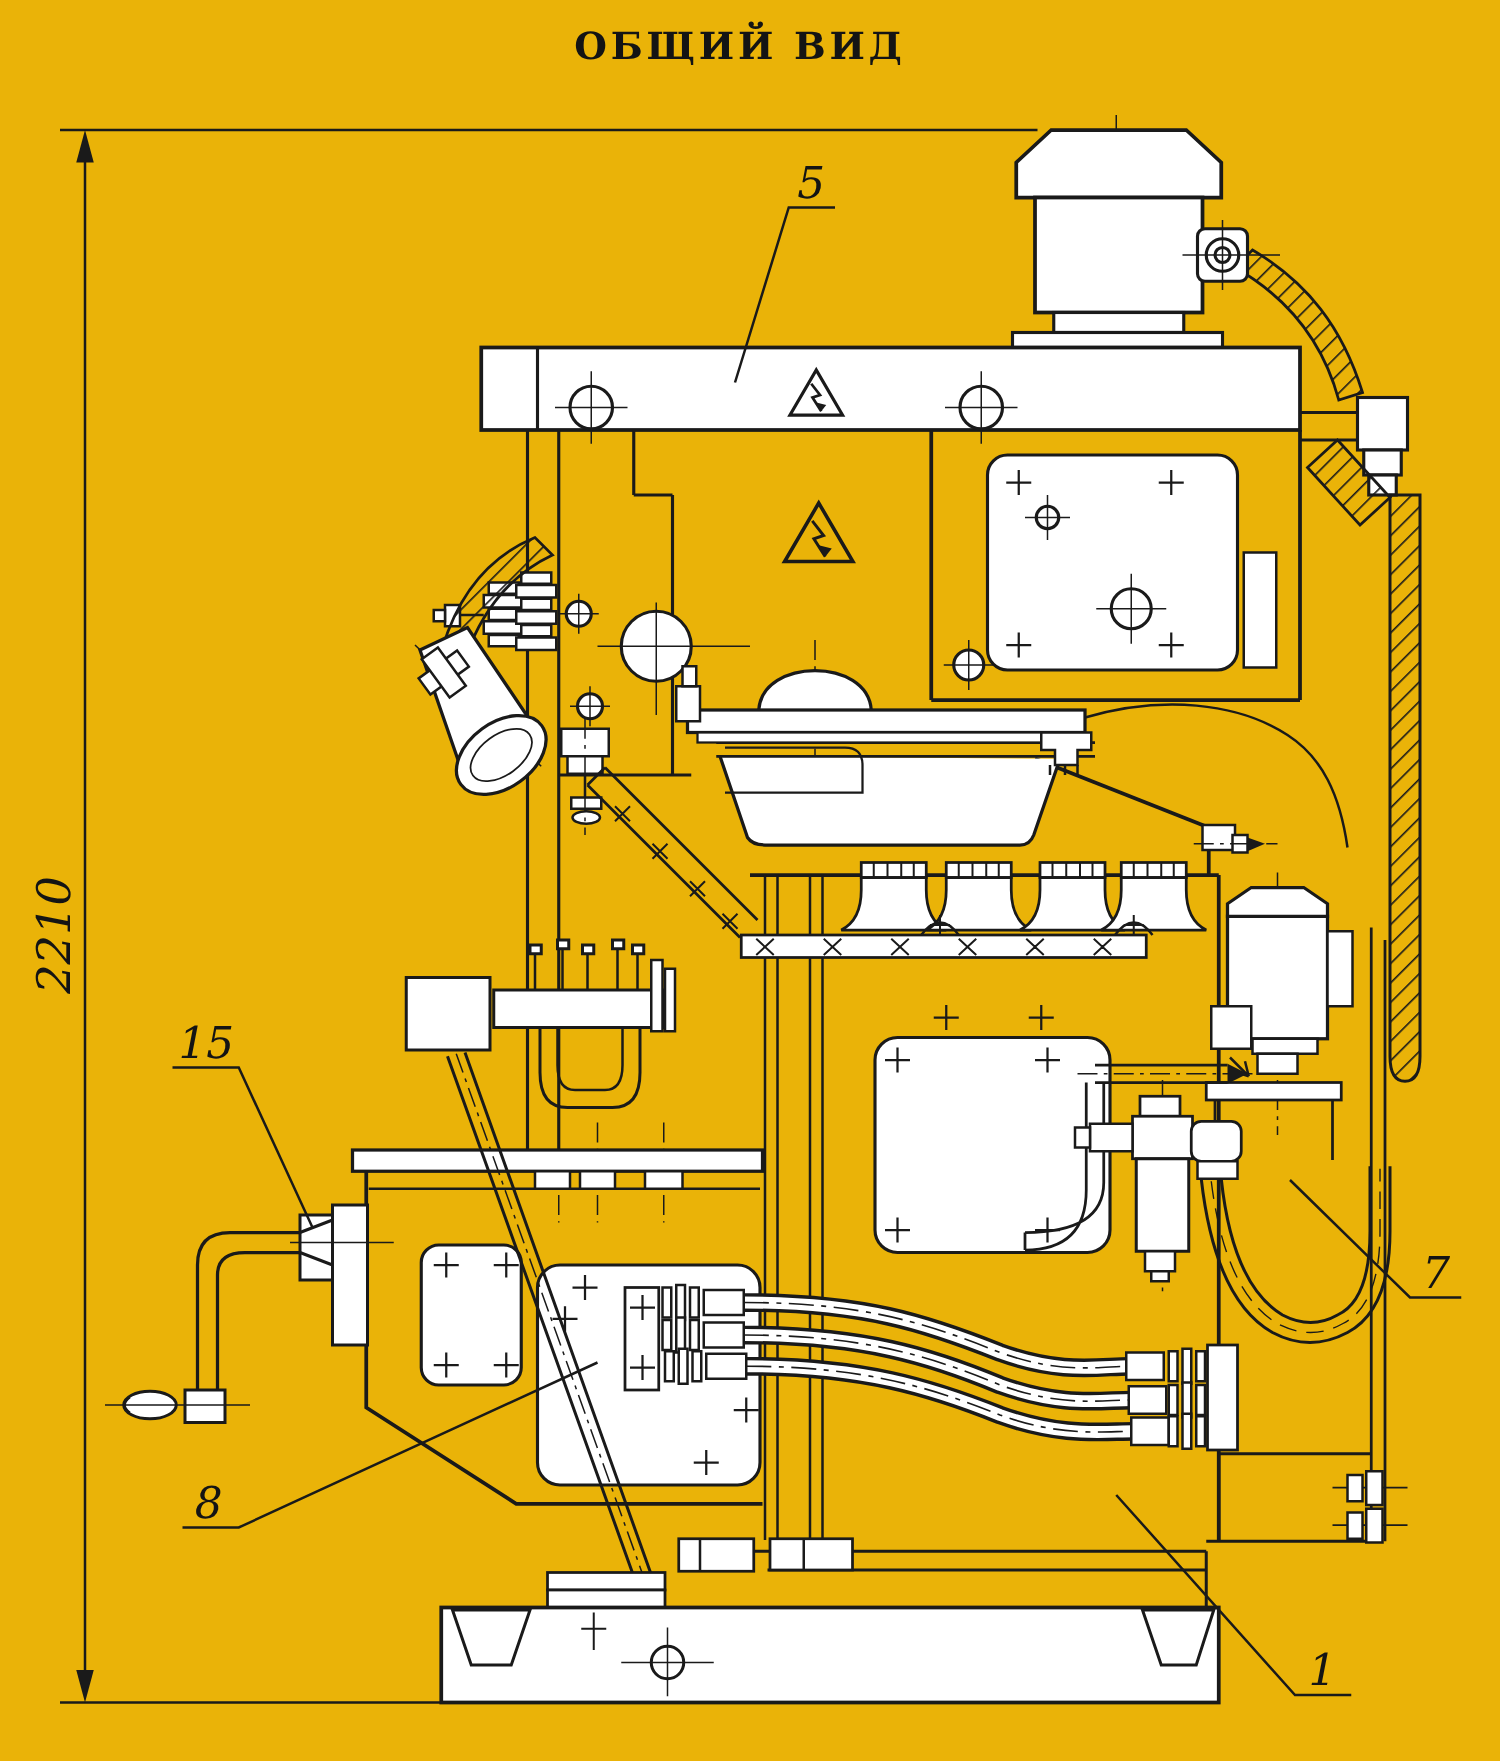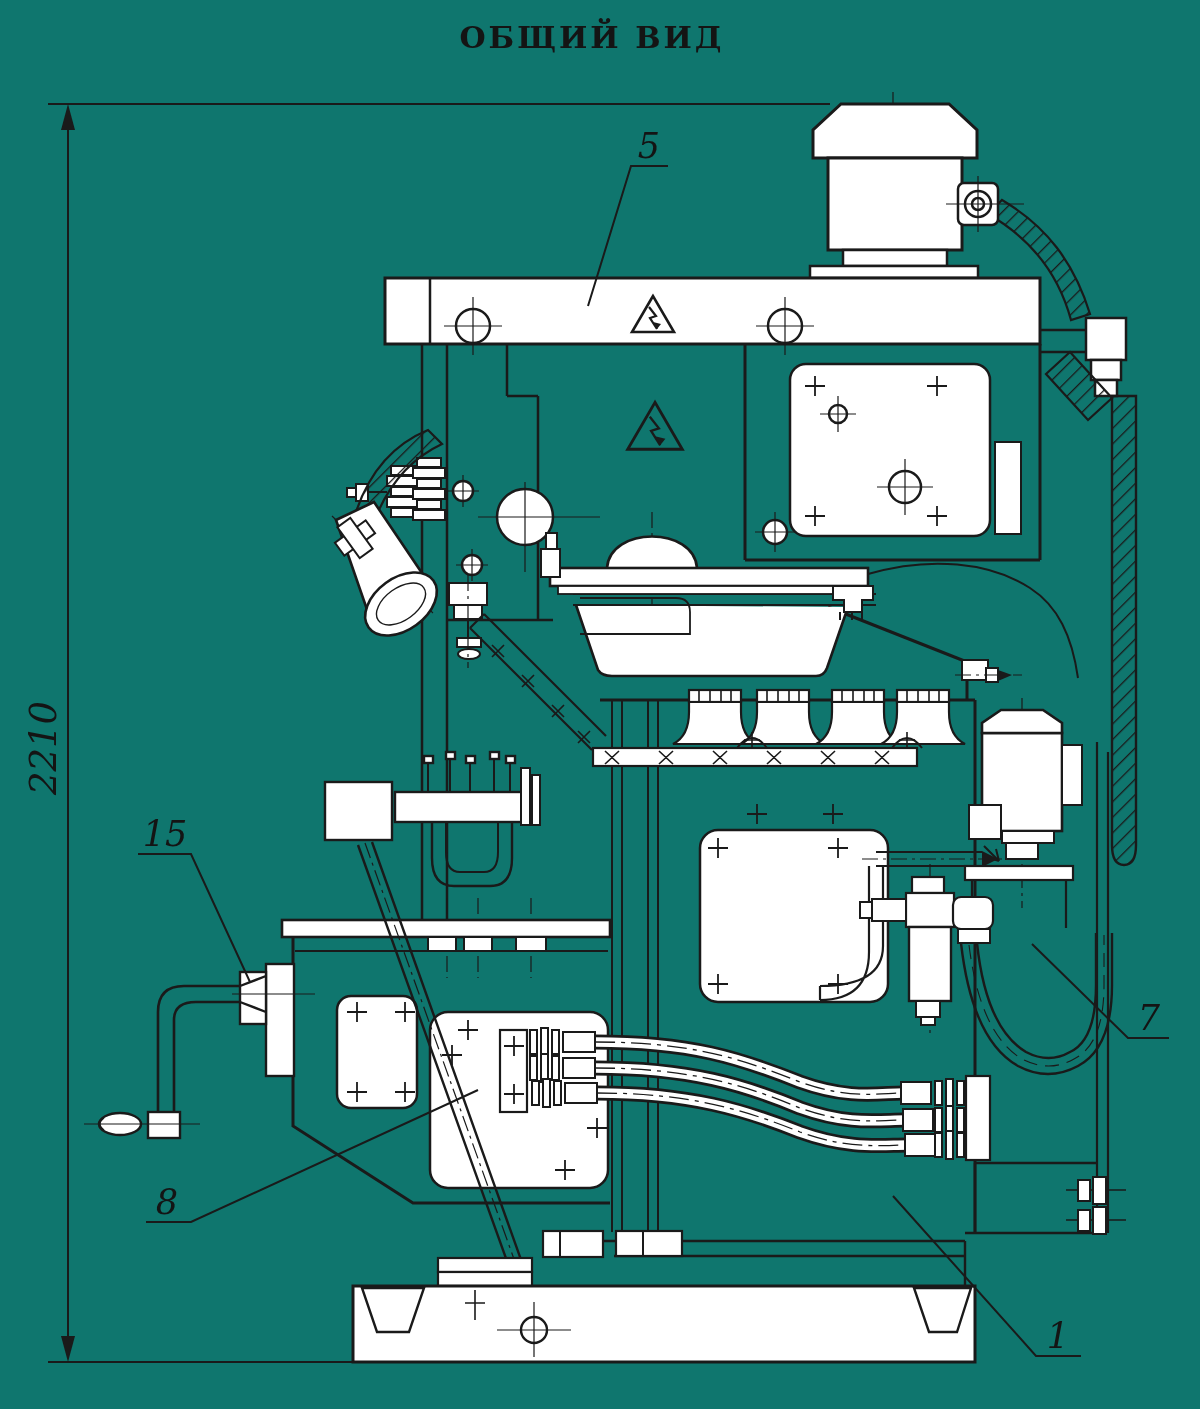--- a/index.html
+++ b/index.html
@@ -1,19 +1,19 @@
 <!DOCTYPE html>
 <html><head>
 <meta charset="utf-8">
 <style>
   html,body{margin:0;padding:0;background:#e8e8e8;}
   .sheet{
     position:relative;
     width:1200px;height:1409px;
-    background:#0f766e;
+    background:#eab308;
     margin:0 auto;
     font-family:"DejaVu Serif", serif;
     overflow:hidden;
   }
   .title{
     position:absolute;top:20px;left:0;width:1200px;
     margin:0;text-align:center;
     transform:translateX(-8px);
     font-family:"DejaVu Serif", serif;
     font-size:30px;font-weight:bold;letter-spacing:3px;

